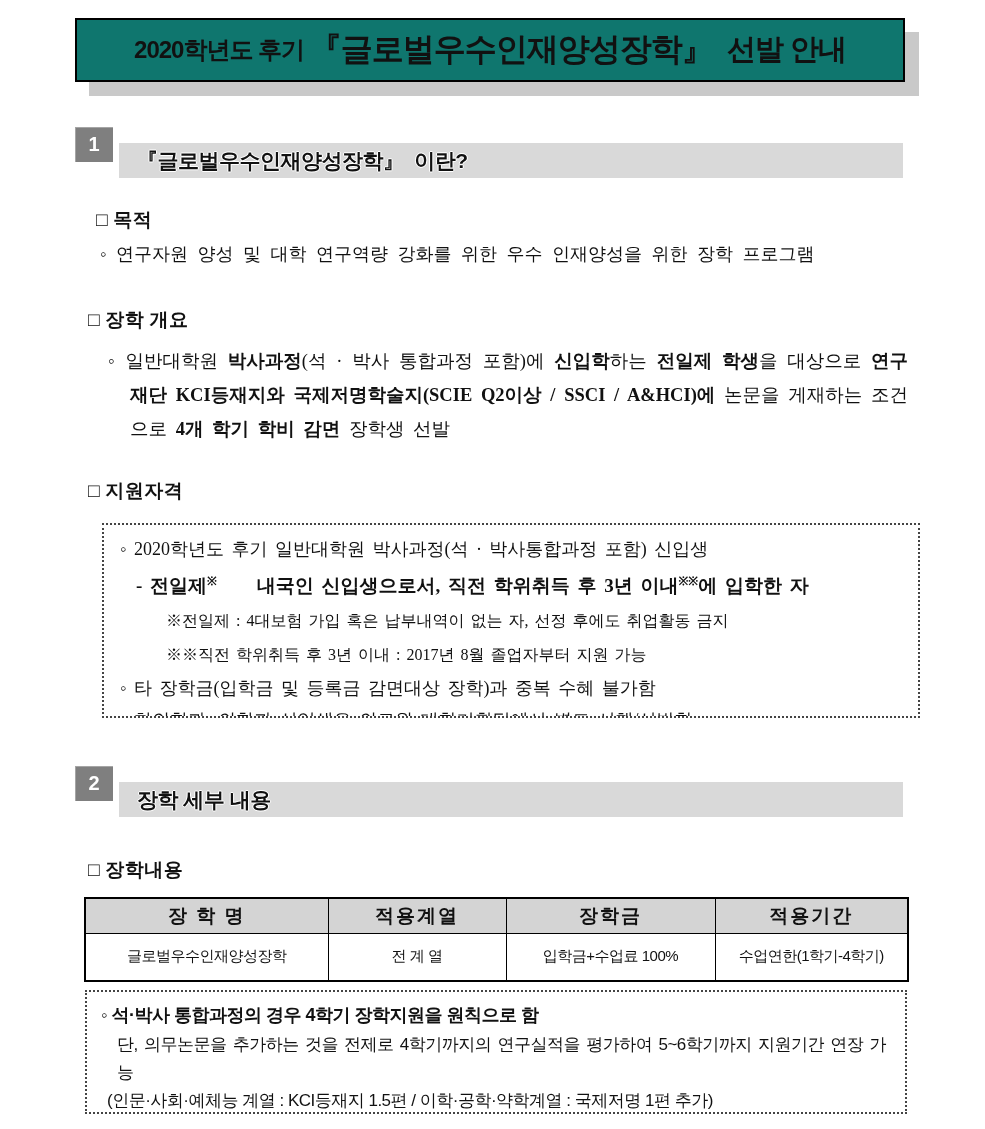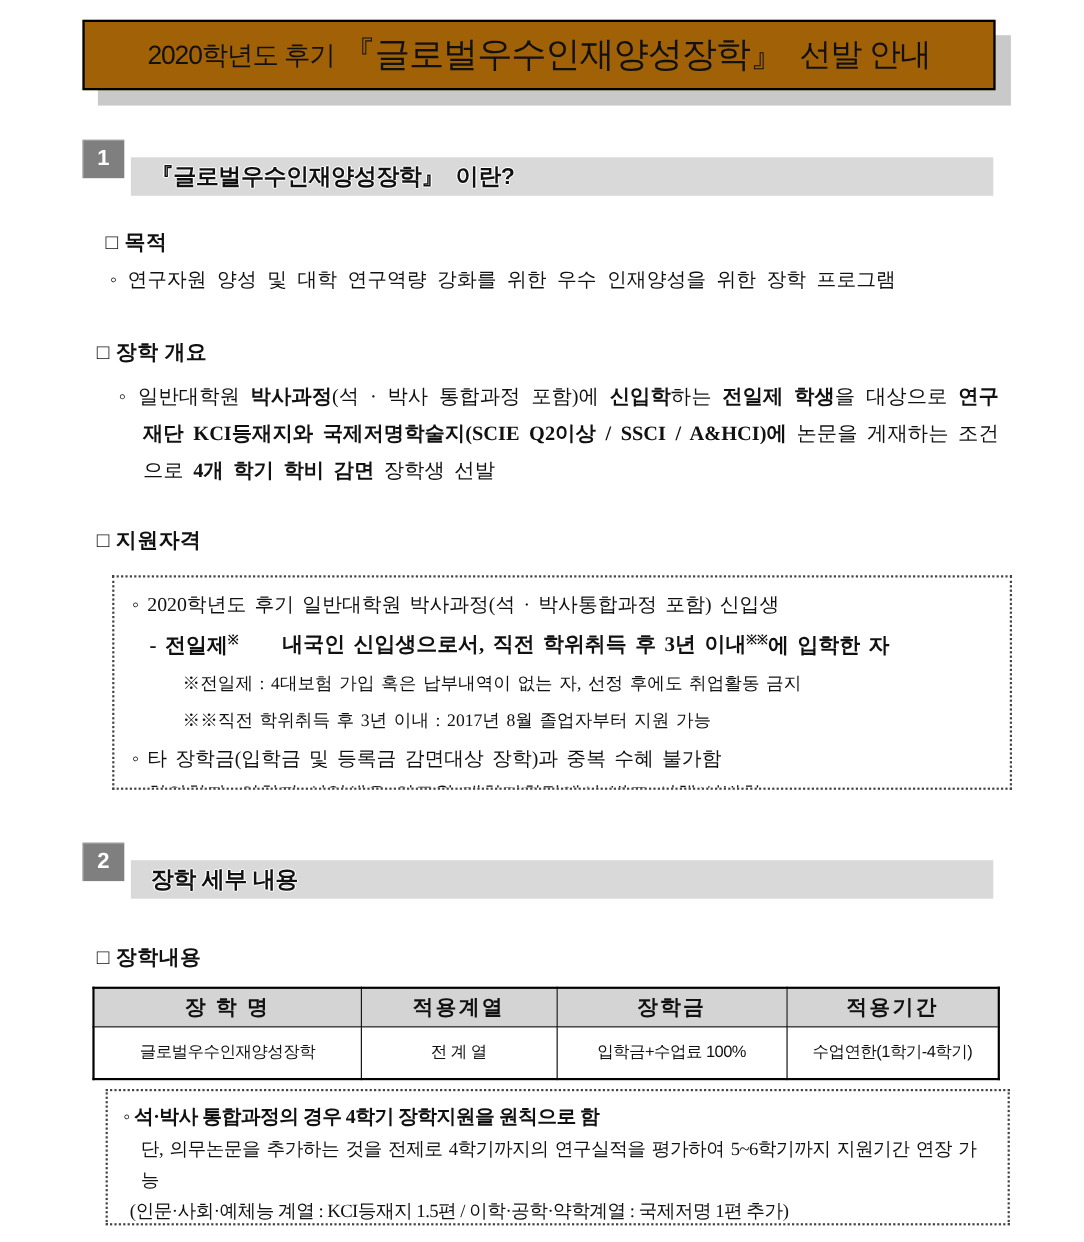--- a/index.html
+++ b/index.html
@@ -6,23 +6,23 @@
     --page-bg:#ffffff; --text:#111111;
     --section-bar-bg:#d9d9d9; --section-number-bg:#7f7f7f; --section-number-text:#ffffff;
     --table-header-bg:#d4d4d4; --title-shadow:#c9c9c9;
   }
   *{margin:0;padding:0;box-sizing:border-box;}
   body{background:#fff;font-family:"Liberation Serif","DejaVu Serif",serif;color:var(--text);}
   .page{position:relative;width:985px;height:1129px;background:var(--page-bg);overflow:hidden;}
 
   
   .title-box{position:absolute;left:75px;top:18px;width:830px;height:64px;
-    border:2px solid #000;background:#a16207;box-shadow:14px 14px 0 0 var(--title-shadow);
+    border:2px solid #000;background:#0f766e;box-shadow:14px 14px 0 0 var(--title-shadow);
     display:flex;align-items:center;justify-content:center;
-    font-family:"Liberation Sans","DejaVu Sans",sans-serif;font-weight:normal;white-space:pre;}
+    font-family:"Liberation Sans","DejaVu Sans",sans-serif;font-weight:bold;white-space:pre;}
   .title-prefix{font-size:24px;letter-spacing:-1px;}
   .title-main{font-size:32px;letter-spacing:-1px;}
   .title-suffix{font-size:29px;letter-spacing:-1px;}
 
   
   .sec-num{position:absolute;left:75px;width:38px;height:35px;background:var(--section-number-bg);
     color:var(--section-number-text);font-family:"Liberation Sans","DejaVu Sans",sans-serif;
     font-weight:bold;font-size:20px;display:flex;align-items:center;justify-content:center;
     box-shadow:inset 1px 1px 0 #a5a5a5;}
   .sec-bar{position:absolute;left:119px;width:784px;height:35px;background:var(--section-bar-bg);
@@ -56,23 +56,23 @@
   
   .detail-table{position:absolute;left:84px;top:897px;width:823px;border-collapse:collapse;
     table-layout:fixed;font-family:"Liberation Sans","DejaVu Sans",sans-serif;text-align:center;}
   .detail-table th,.detail-table td{border:1px solid #000;overflow:hidden;white-space:nowrap;}
   .detail-table{border:2px solid #000;}
   .detail-table th{height:35px;background:var(--table-header-bg);font-size:19px;font-weight:bold;letter-spacing:2px;}
   .detail-table td{height:48px;font-size:15px;letter-spacing:-0.5px;}
   .col1{width:243px;} .col2{width:178px;} .col3{width:209px;} .col4{width:193px;}
 
   
-  .note-box{position:absolute;left:96px;top:990px;width:822px;height:124px;
+  .note-box{position:absolute;left:85px;top:990px;width:822px;height:124px;
     border:2px dotted #444;padding:10px 14px;overflow:hidden;
-    font-family:Liberation Serif, serif;}
+    font-family:Liberation Sans, sans-serif;}
   .note-line{font-size:17px;line-height:26px;letter-spacing:-0.5px;}
   .note-bold{font-weight:bold;font-size:18px;margin-bottom:4px;}
   .note-indent{padding-left:16px;margin-bottom:2px;word-spacing:2px;}
   .note-paren{padding-left:6px;}
 </style>
 </head>
 <body>
 
 <div class="page">
 

